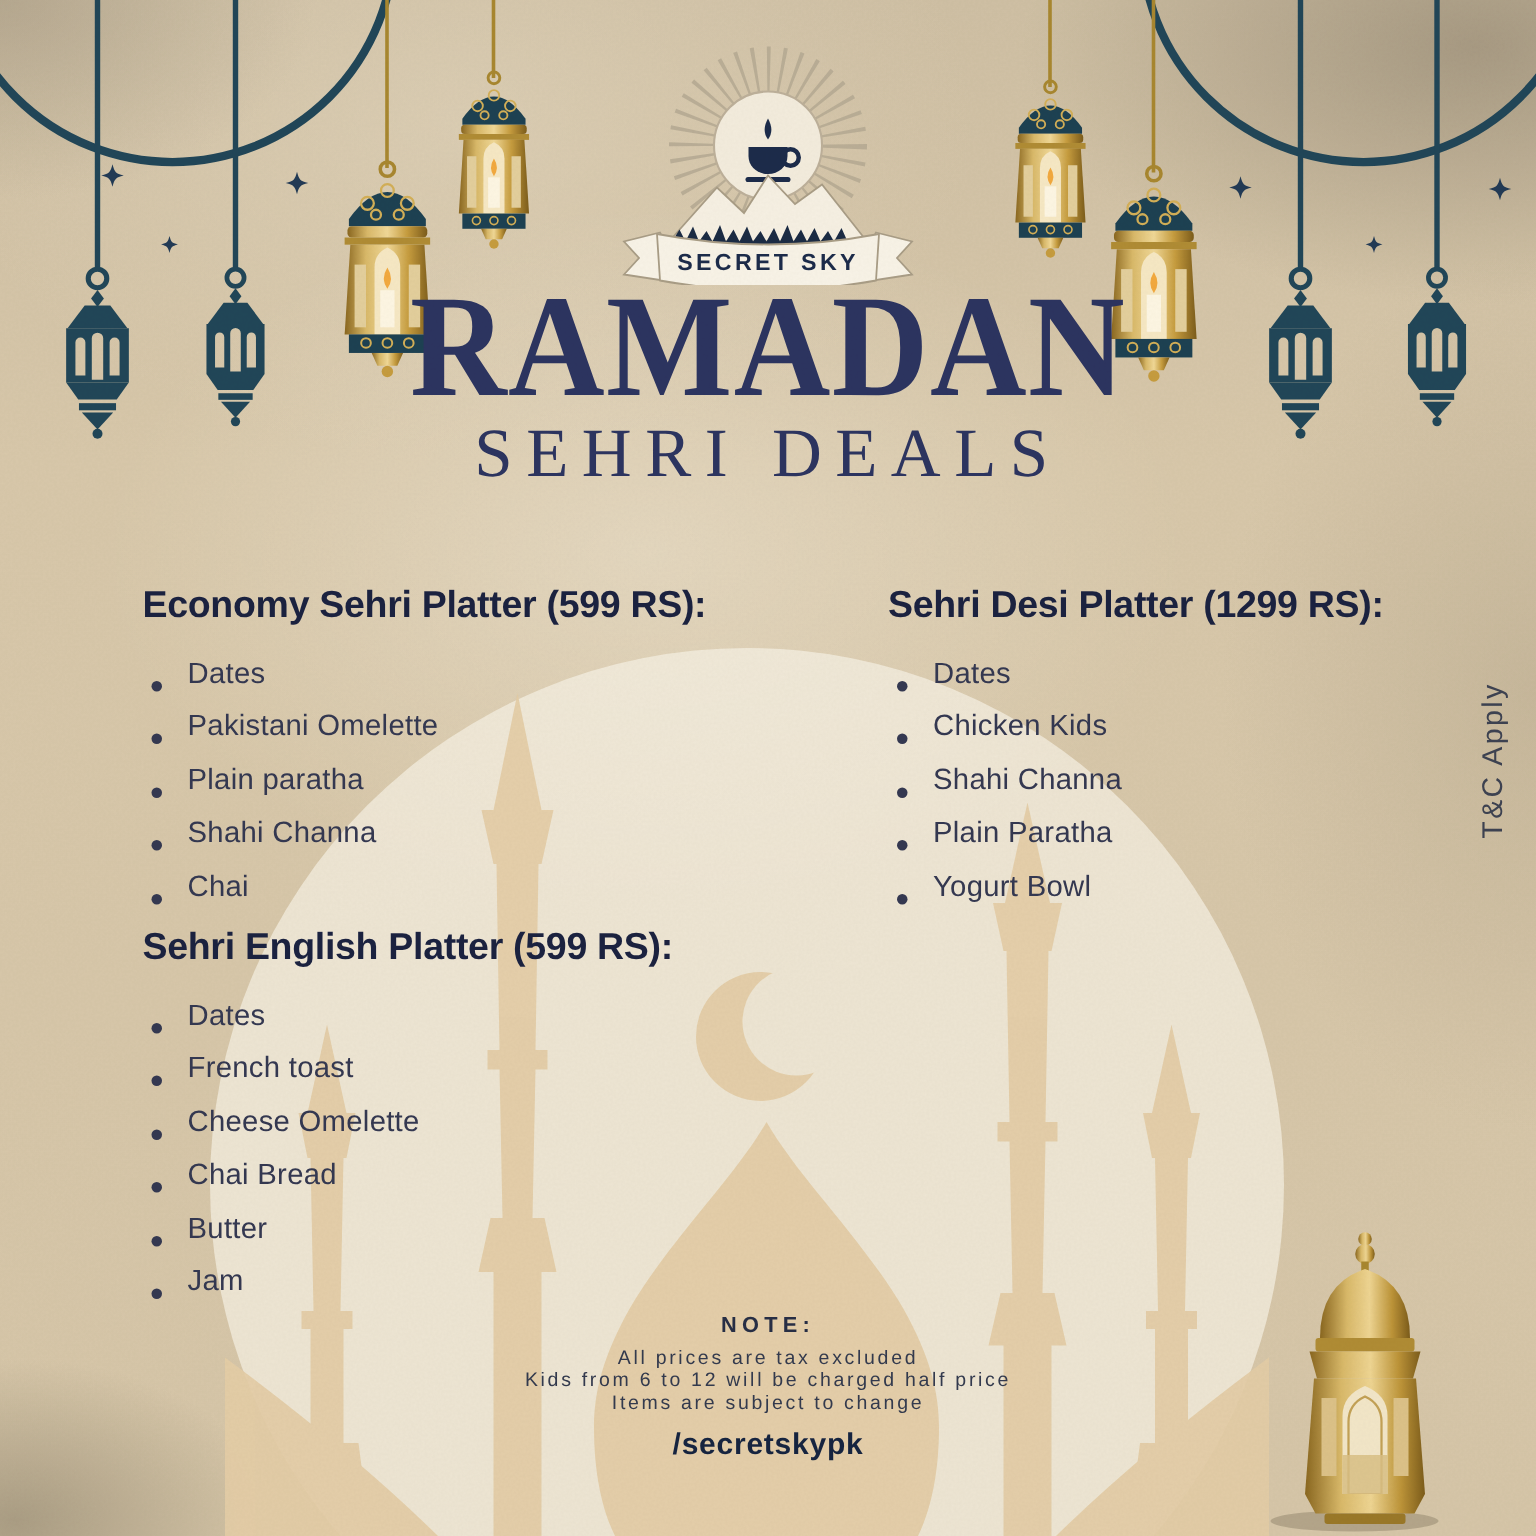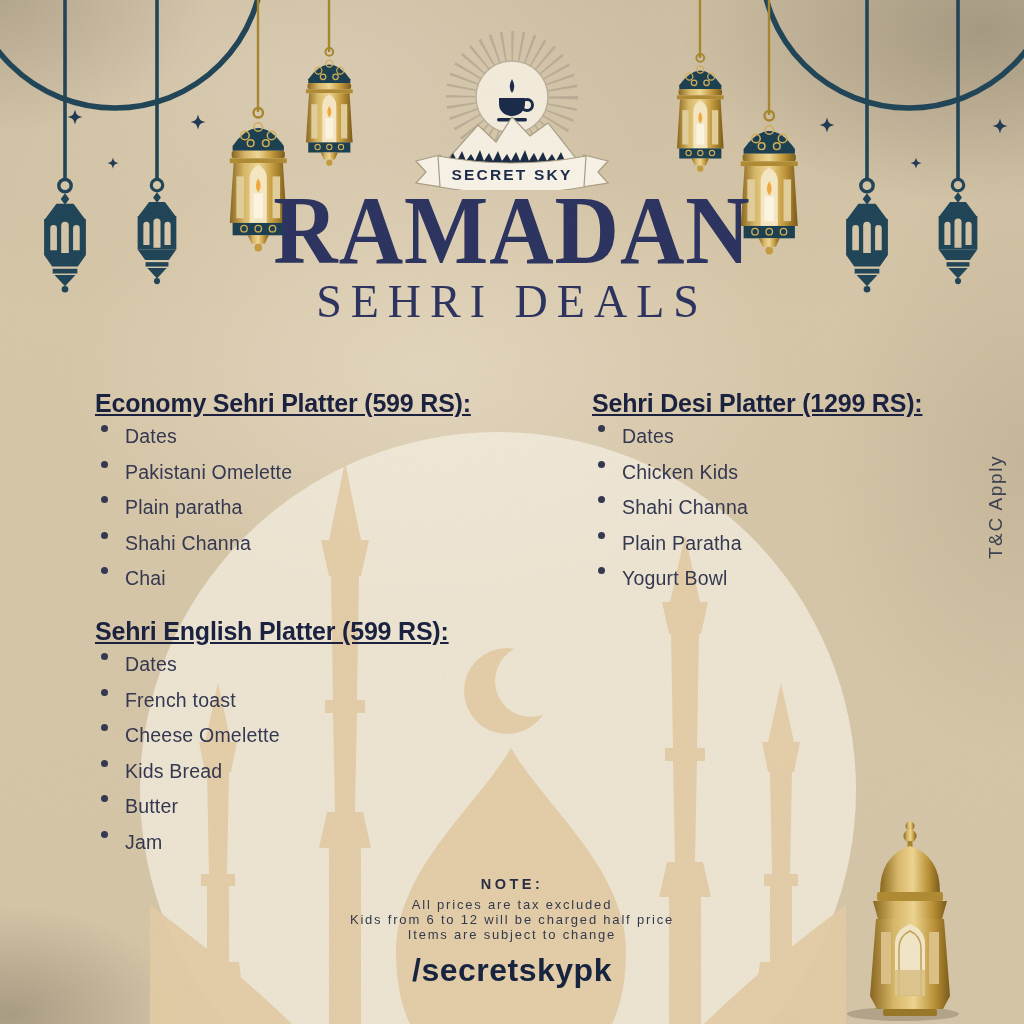--- a/index.html
+++ b/index.html
@@ -25,34 +25,34 @@
     letter-spacing:1px;color:#2c3460;transform:scaleX(.92);transform-origin:center top;}
   .subtitle{position:absolute;left:0;top:281px;width:1024px;text-align:center;z-index:4;
     font-family:"Liberation Serif",serif;font-weight:400;font-size:46px;line-height:42px;
     letter-spacing:9px;color:#2c3460;}
 
   .menu-section{position:absolute;z-index:4;width:470px;}
   .sec1{left:95px;top:388px;}
   .sec2{left:95px;top:616px;}
   .sec3{left:592px;top:388px;}
   .menu-section h2{margin:0;font-size:25px;line-height:30px;font-weight:700;
-    color:#1b2240;letter-spacing:-.2px;text-decoration:underline;}
+    color:#1b2240;letter-spacing:-.2px;}
   .menu-section ul{list-style:none;margin:7px 0 0 0;padding:0;}
-  .menu-section li{height:35.5px;display:flex;align-items:flex-start;gap:17px;
+  .menu-section li{height:35.5px;display:flex;align-items:flex-end;gap:17px;
     padding-left:6px;font-size:19.5px;color:#343851;letter-spacing:.2px;}
   .menu-section .dot{width:7px;height:7px;border-radius:50%;background:#343851;flex:0 0 auto;}
 
   .tnc{position:absolute;left:928px;top:494px;width:140px;height:26px;z-index:4;
     transform:rotate(-90deg);transform-origin:center center;text-align:center;
     font-size:19px;letter-spacing:1.6px;color:#3d4251;}
 
   .note{position:absolute;left:297px;top:875px;width:430px;text-align:center;z-index:4;color:#333a4e;}
   .note .note-label{font-size:14.5px;font-weight:700;letter-spacing:3.5px;color:#272e45;line-height:19px;margin-bottom:3px;}
   .note .note-line{font-size:13px;letter-spacing:1.8px;line-height:15.2px;}
-  .note .handle{margin-top:9px;font-size:32px;font-weight:700;letter-spacing:.5px;color:#162440;}
+  .note .handle{margin-top:9px;font-size:20px;font-weight:700;letter-spacing:.5px;color:#162440;}
 
   svg{display:block;}
   .abs{position:absolute;}
 </style>
 </head>
 <body>
 
 <div class="poster">
 
   <svg class="layer watermark" viewBox="0 0 1024 1024" aria-hidden="true">
@@ -228,21 +228,21 @@
       <li>
           <span class="dot"></span>
           <span>French toast</span>
         </li>
       <li>
           <span class="dot"></span>
           <span>Cheese Omelette</span>
         </li>
       <li>
           <span class="dot"></span>
-          <span>Kids Bread</span>
+          <span>Chai Bread</span>
         </li>
       <li>
           <span class="dot"></span>
           <span>Butter</span>
         </li>
       <li>
           <span class="dot"></span>
           <span>Jam</span>
         </li>
     </ul>

